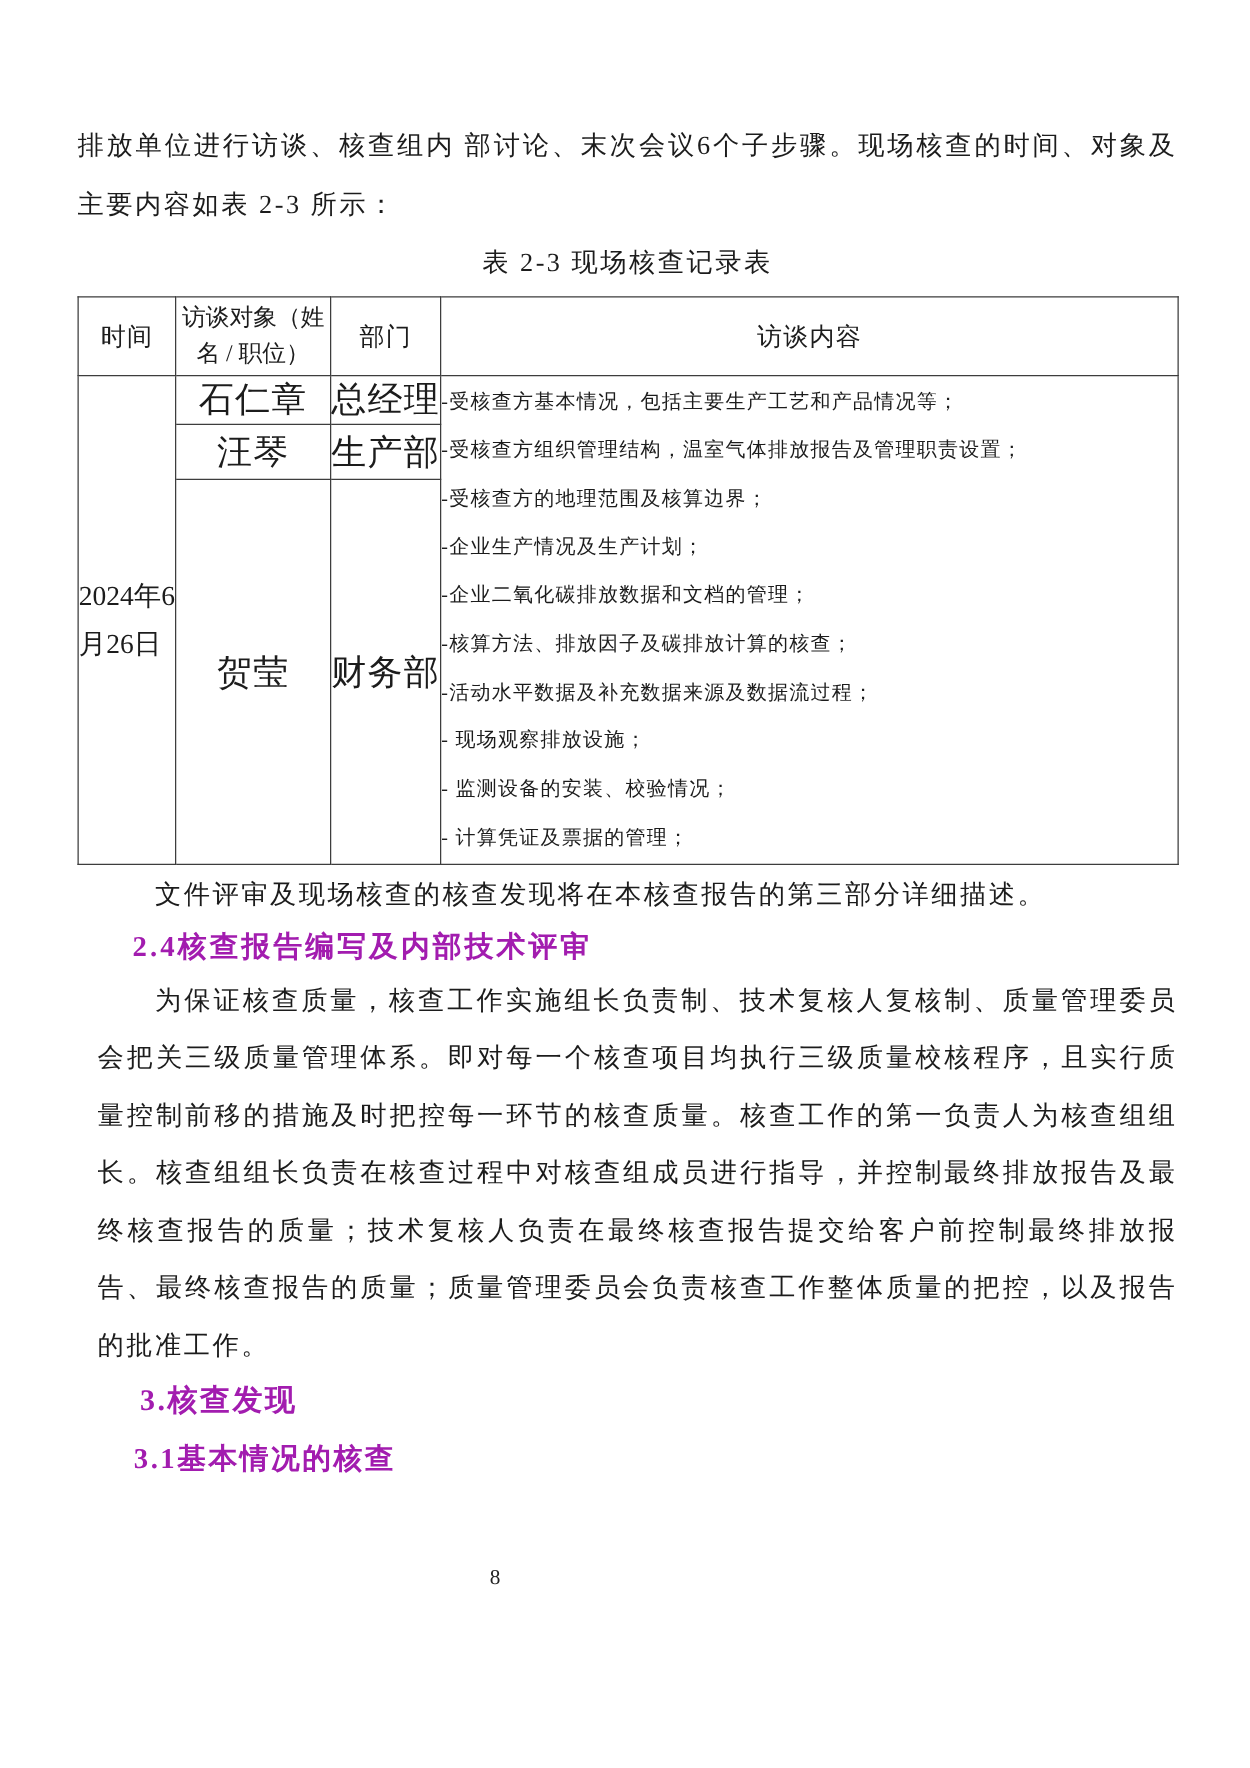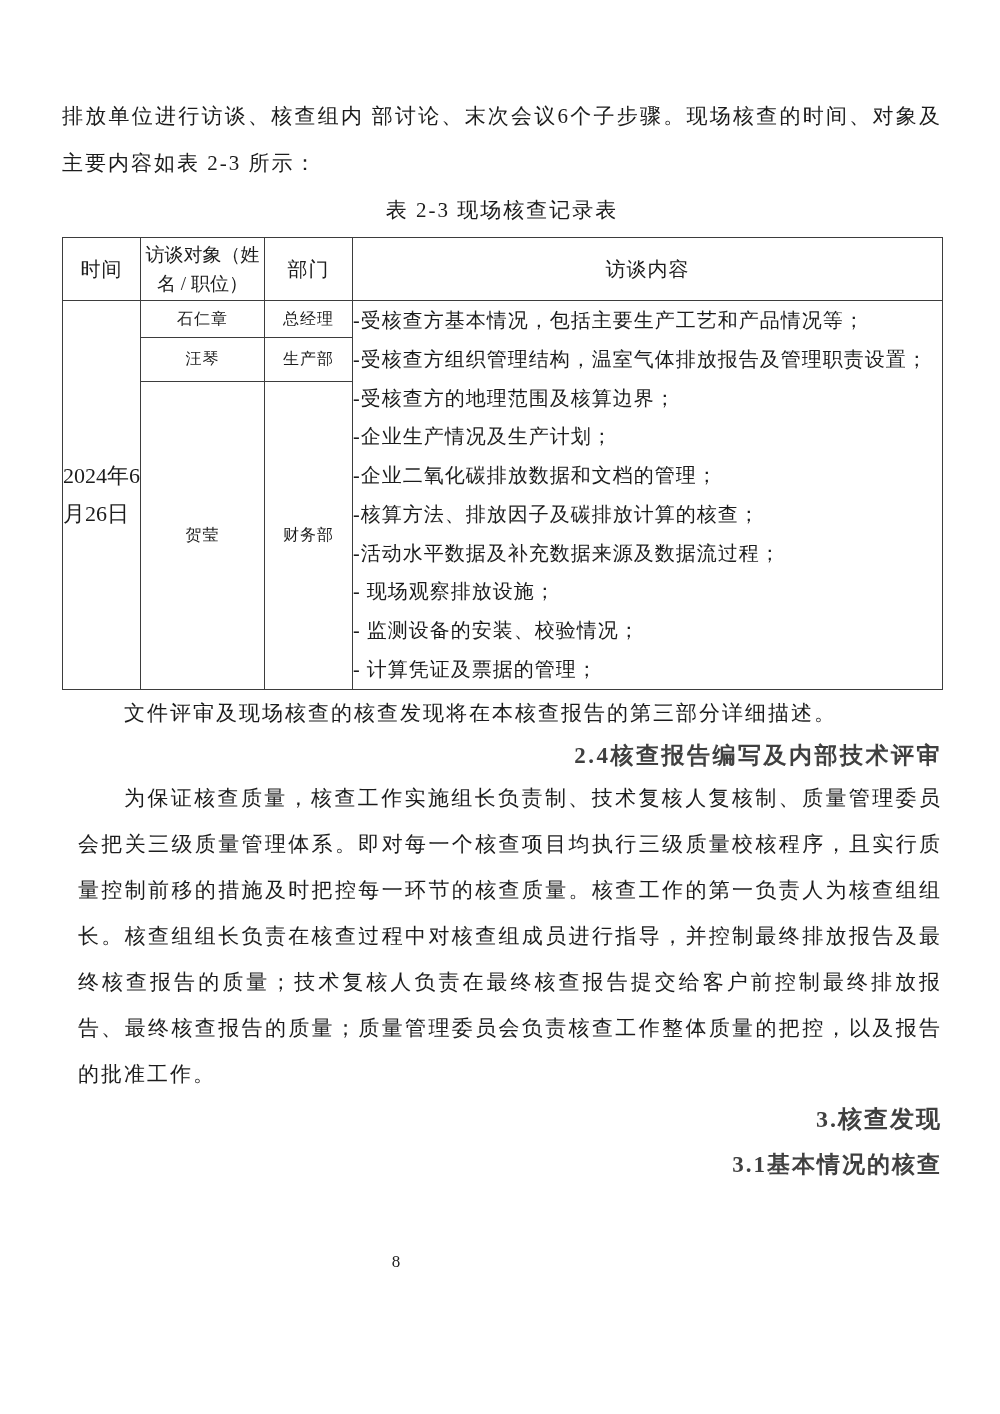--- a/index.html
+++ b/index.html
@@ -57,48 +57,47 @@
     letter-spacing: 1px;
     text-align: center;
   }
   th.hcell-person {
     font-size: 19px;
     letter-spacing: 0;
     line-height: 29px;
     padding: 0 2px;
   }
   td.name-cell, td.dept-cell {
-    font-size: 16px;
+    font-size: 28px;
     letter-spacing: 1px;
     text-align: center;
   }
   td.time-cell {
     vertical-align: bottom;
     padding: 0 0 57px 1px;
     text-align: left;
   }
   .time-line {
     font-size: 22px;
     line-height: 38px;
     white-space: nowrap;
     letter-spacing: 0;
   }
   td.content-cell { vertical-align: top; padding: 2px 4px 0 3px; }
   .content-item {
     height: 38.8px;
     display: flex;
     align-items: center;
-    font-size: 20px;
+    font-size: 16px;
     letter-spacing: 1px;
     white-space: nowrap;
   }
   .sec-heading {
     font-weight: bold;
-    color: #404040;
-    text-align: right;
+    color: #a21caf;
   }
   .h24 {
     font-size: 23px;
     letter-spacing: 2.5px;
     line-height: 38px;
     padding-left: 44px;
   }
   .h3 {
     font-size: 24px;
     letter-spacing: 2px;

